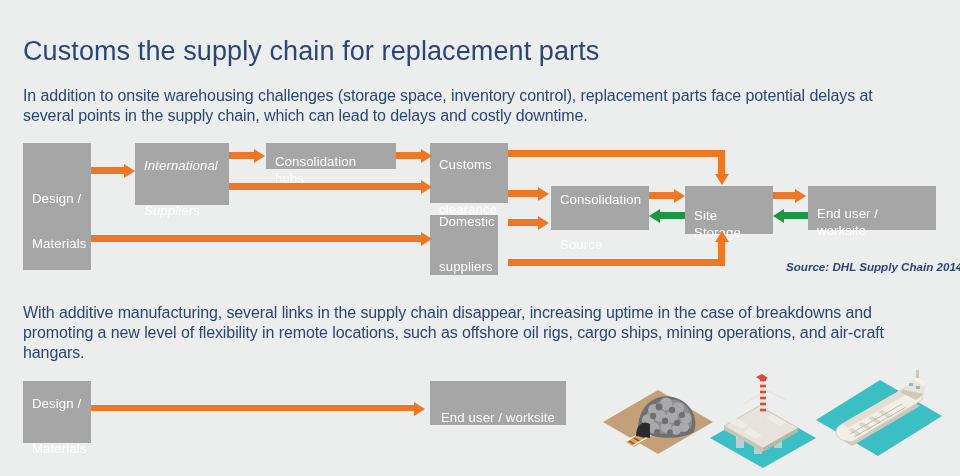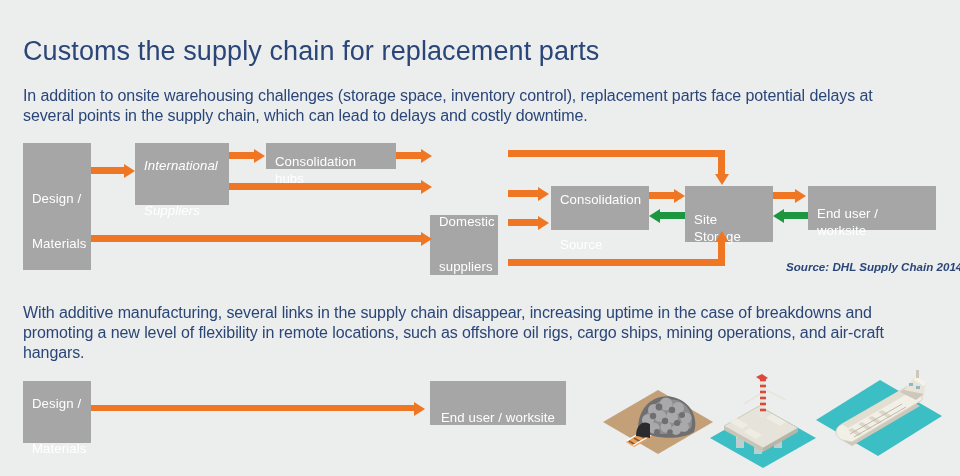--- a/index.html
+++ b/index.html
@@ -125,36 +125,42 @@
     <div>
       <span>International</span>
       <span>Suppliers</span>
     </div>
   </div>
 
   <div class="node" style="left:266px; top:143px; width:130px; height:26px;">
     <span>Consolidation hubs</span>
   </div>
 
+  <div class="node" style="left:430px; top:143px; width:78px; height:60px;">
+    <div>
+      <span>Customs</span>
+      <span>clearance</span>
+    </div>
+  </div>
 
   <div class="node" style="left:430px; top:215px; width:68px; height:60px;align-items:flex-end;">
     <div>
       <span>Domestic</span>
       <span>suppliers</span>
     </div>
   </div>
 
   <div class="node" style="left:551px; top:186px; width:98px; height:44px;align-items:center;">
     <div>
       <span>Consolidation</span>
       <span>Source</span>
     </div>
   </div>
 
-  <div class="node" style="left:685px; top:186px; width:88px; height:56px; justify-content:center;">
+  <div class="node" style="left:685px; top:186px; width:88px; height:48px; justify-content:center;">
     <span>Site Storage</span>
   </div>
 
   <div class="node" style="left:808px; top:186px; width:128px; height:44px; justify-content:center;">
     <span>End user / worksite</span>
   </div>
 
   <div class="bar" style="left:91px; top:167px; width:35px; height:7px;"></div>
   <div class="head right" style="left:124px; top:163.5px;"></div>
 

